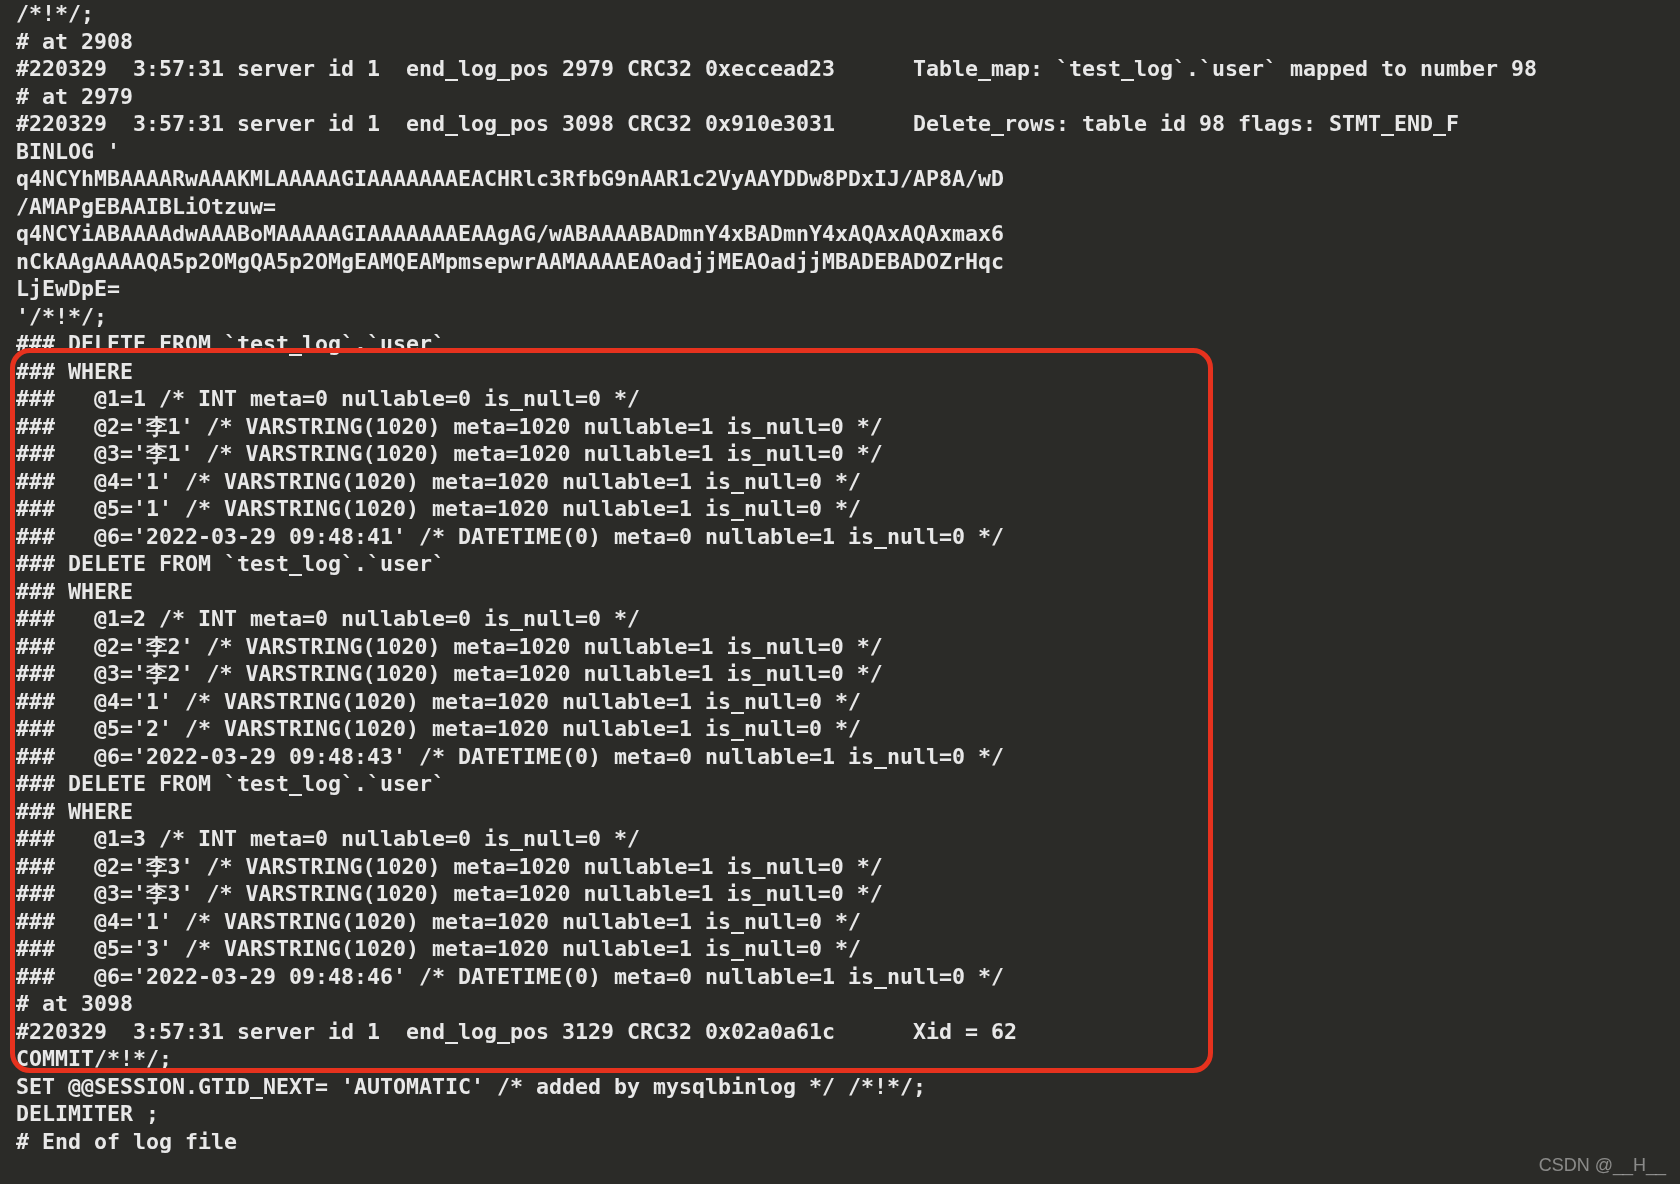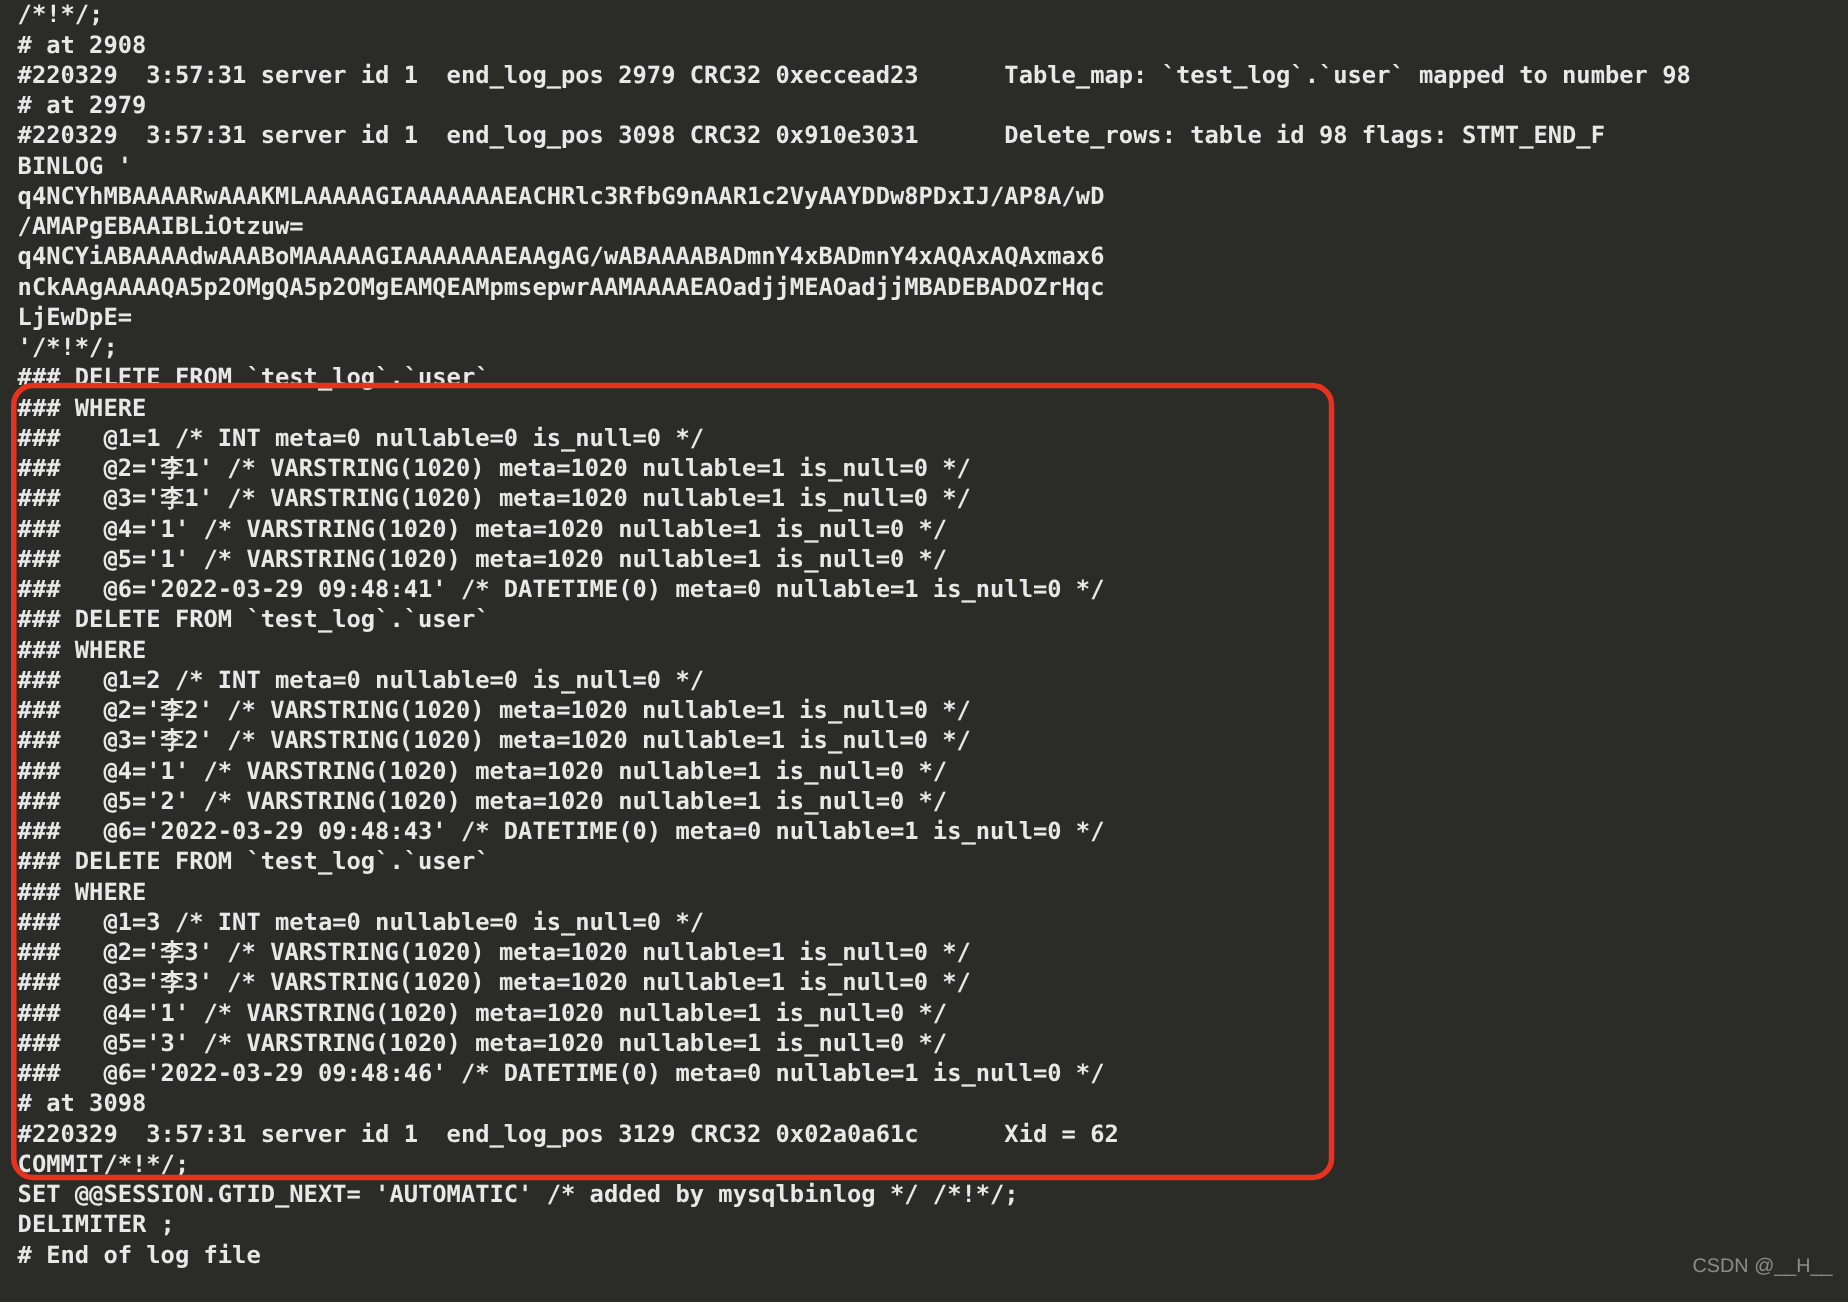--- a/index.html
+++ b/index.html
@@ -27,21 +27,21 @@
   }
   .highlight-box {
     position: absolute;
     border: 5px solid #e6321e;
     border-radius: 20px;
     pointer-events: none;
   }
   .watermark {
     position: absolute;
     right: 14px;
-    bottom: 23px;
+    bottom: 8px;
     font-family: Arial, sans-serif;
     font-size: 18px;
     color: rgba(255,255,255,0.45);
     font-weight: 400;
   }
 </style>
 </head>
 <body>
 
 <div class="term" id="term"><span class="line">/*!*/;</span><span class="line"># at 2908</span><span class="line">#220329  3:57:31 server id 1  end_log_pos 2979 CRC32 0xeccead23      Table_map: `test_log`.`user` mapped to number 98</span><span class="line"># at 2979</span><span class="line">#220329  3:57:31 server id 1  end_log_pos 3098 CRC32 0x910e3031      Delete_rows: table id 98 flags: STMT_END_F</span><span class="line"></span><span class="line">BINLOG '</span><span class="line">q4NCYhMBAAAARwAAAKMLAAAAAGIAAAAAAAEACHRlc3RfbG9nAAR1c2VyAAYDDw8PDxIJ/AP8A/wD</span><span class="line">/AMAPgEBAAIBLiOtzuw=</span><span class="line">q4NCYiABAAAAdwAAABoMAAAAAGIAAAAAAAEAAgAG/wABAAAABADmnY4xBADmnY4xAQAxAQAxmax6</span><span class="line">nCkAAgAAAAQA5p2OMgQA5p2OMgEAMQEAMpmsepwrAAMAAAAEAOadjjMEAOadjjMBADEBADOZrHqc</span><span class="line">LjEwDpE=</span><span class="line">'/*!*/;</span><span class="line">### DELETE FROM `test_log`.`user`</span><span class="line">### WHERE</span><span class="line">###   @1=1 /* INT meta=0 nullable=0 is_null=0 */</span><span class="line">###   @2='李1' /* VARSTRING(1020) meta=1020 nullable=1 is_null=0 */</span><span class="line">###   @3='李1' /* VARSTRING(1020) meta=1020 nullable=1 is_null=0 */</span><span class="line">###   @4='1' /* VARSTRING(1020) meta=1020 nullable=1 is_null=0 */</span><span class="line">###   @5='1' /* VARSTRING(1020) meta=1020 nullable=1 is_null=0 */</span><span class="line">###   @6='2022-03-29 09:48:41' /* DATETIME(0) meta=0 nullable=1 is_null=0 */</span><span class="line">### DELETE FROM `test_log`.`user`</span><span class="line">### WHERE</span><span class="line">###   @1=2 /* INT meta=0 nullable=0 is_null=0 */</span><span class="line">###   @2='李2' /* VARSTRING(1020) meta=1020 nullable=1 is_null=0 */</span><span class="line">###   @3='李2' /* VARSTRING(1020) meta=1020 nullable=1 is_null=0 */</span><span class="line">###   @4='1' /* VARSTRING(1020) meta=1020 nullable=1 is_null=0 */</span><span class="line">###   @5='2' /* VARSTRING(1020) meta=1020 nullable=1 is_null=0 */</span><span class="line">###   @6='2022-03-29 09:48:43' /* DATETIME(0) meta=0 nullable=1 is_null=0 */</span><span class="line">### DELETE FROM `test_log`.`user`</span><span class="line">### WHERE</span><span class="line">###   @1=3 /* INT meta=0 nullable=0 is_null=0 */</span><span class="line">###   @2='李3' /* VARSTRING(1020) meta=1020 nullable=1 is_null=0 */</span><span class="line">###   @3='李3' /* VARSTRING(1020) meta=1020 nullable=1 is_null=0 */</span><span class="line">###   @4='1' /* VARSTRING(1020) meta=1020 nullable=1 is_null=0 */</span><span class="line">###   @5='3' /* VARSTRING(1020) meta=1020 nullable=1 is_null=0 */</span><span class="line">###   @6='2022-03-29 09:48:46' /* DATETIME(0) meta=0 nullable=1 is_null=0 */</span><span class="line"># at 3098</span><span class="line">#220329  3:57:31 server id 1  end_log_pos 3129 CRC32 0x02a0a61c      Xid = 62</span><span class="line">COMMIT/*!*/;</span><span class="line">SET @@SESSION.GTID_NEXT= 'AUTOMATIC' /* added by mysqlbinlog */ /*!*/;</span><span class="line">DELIMITER ;</span><span class="line"># End of log file</span></div>

